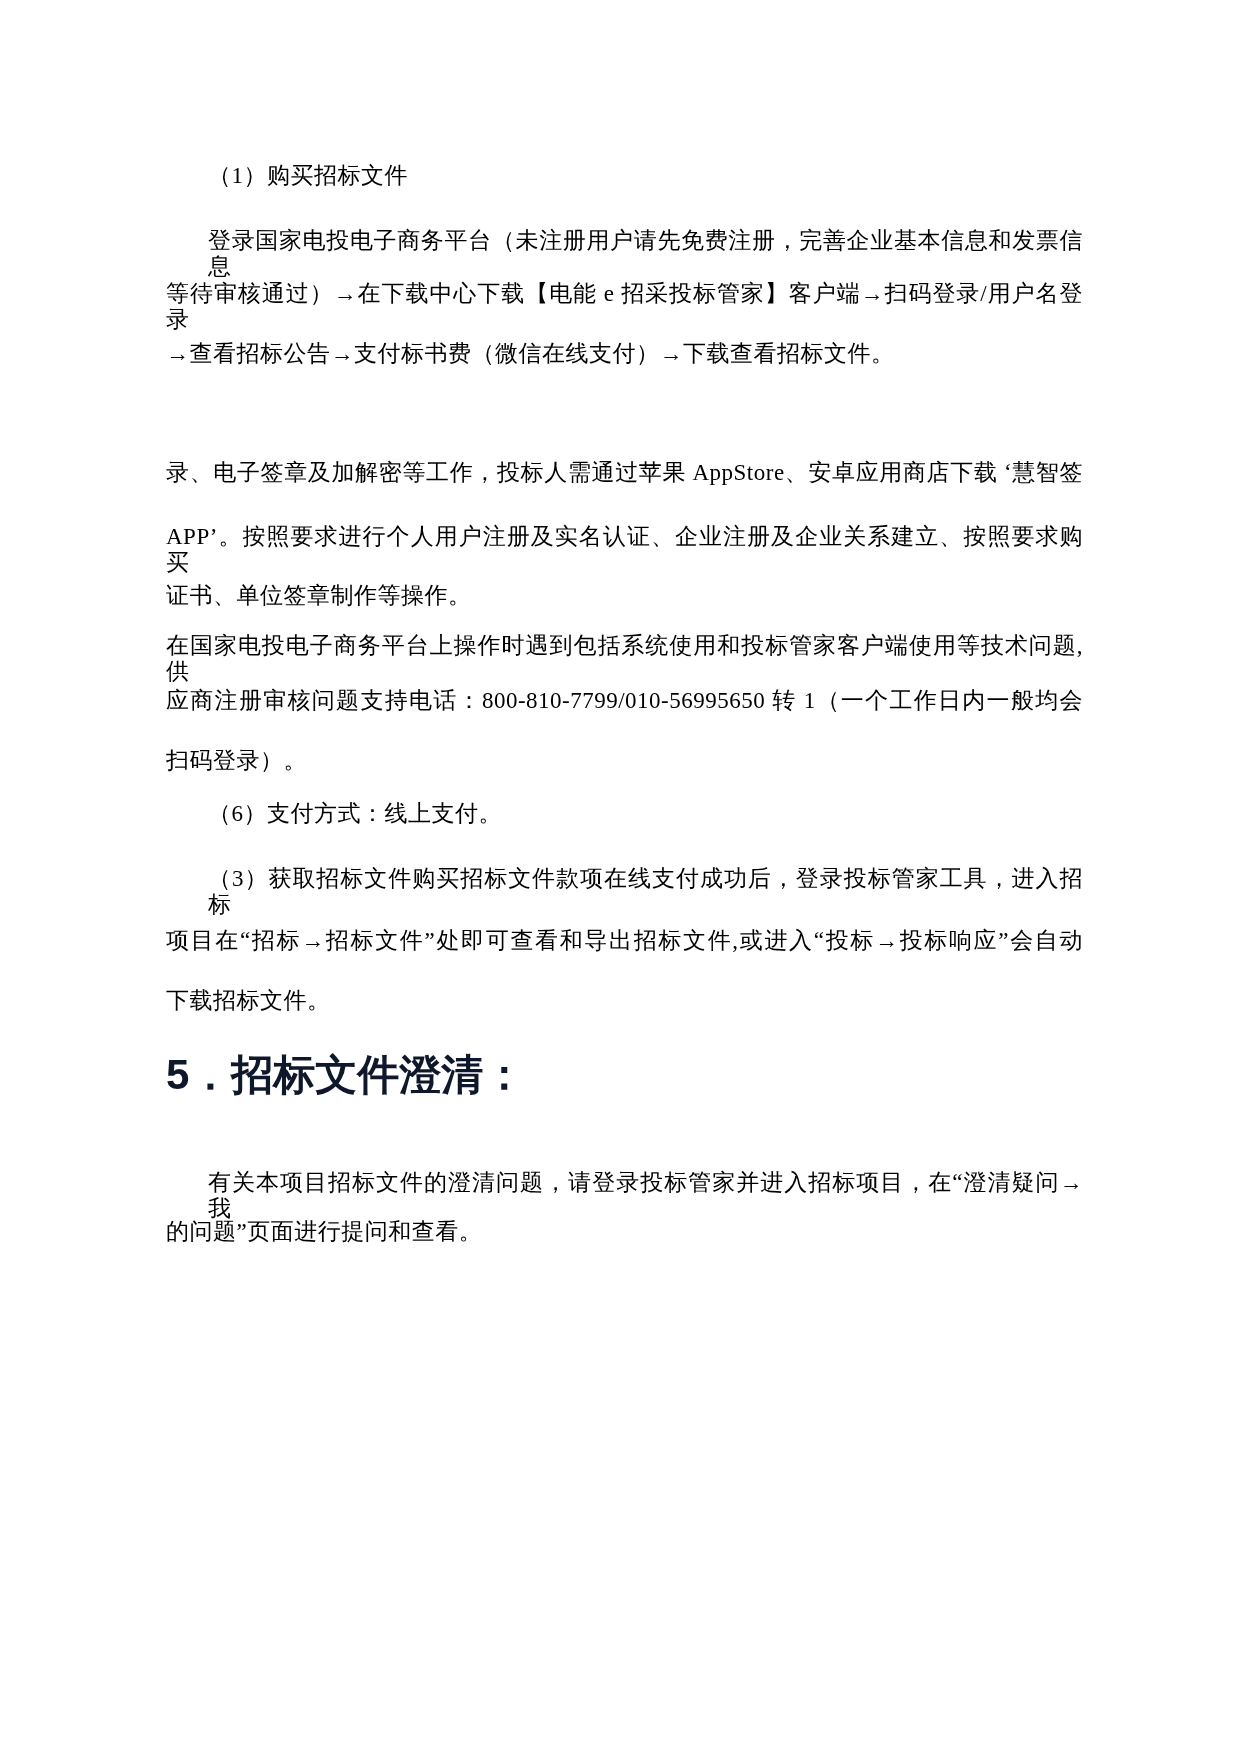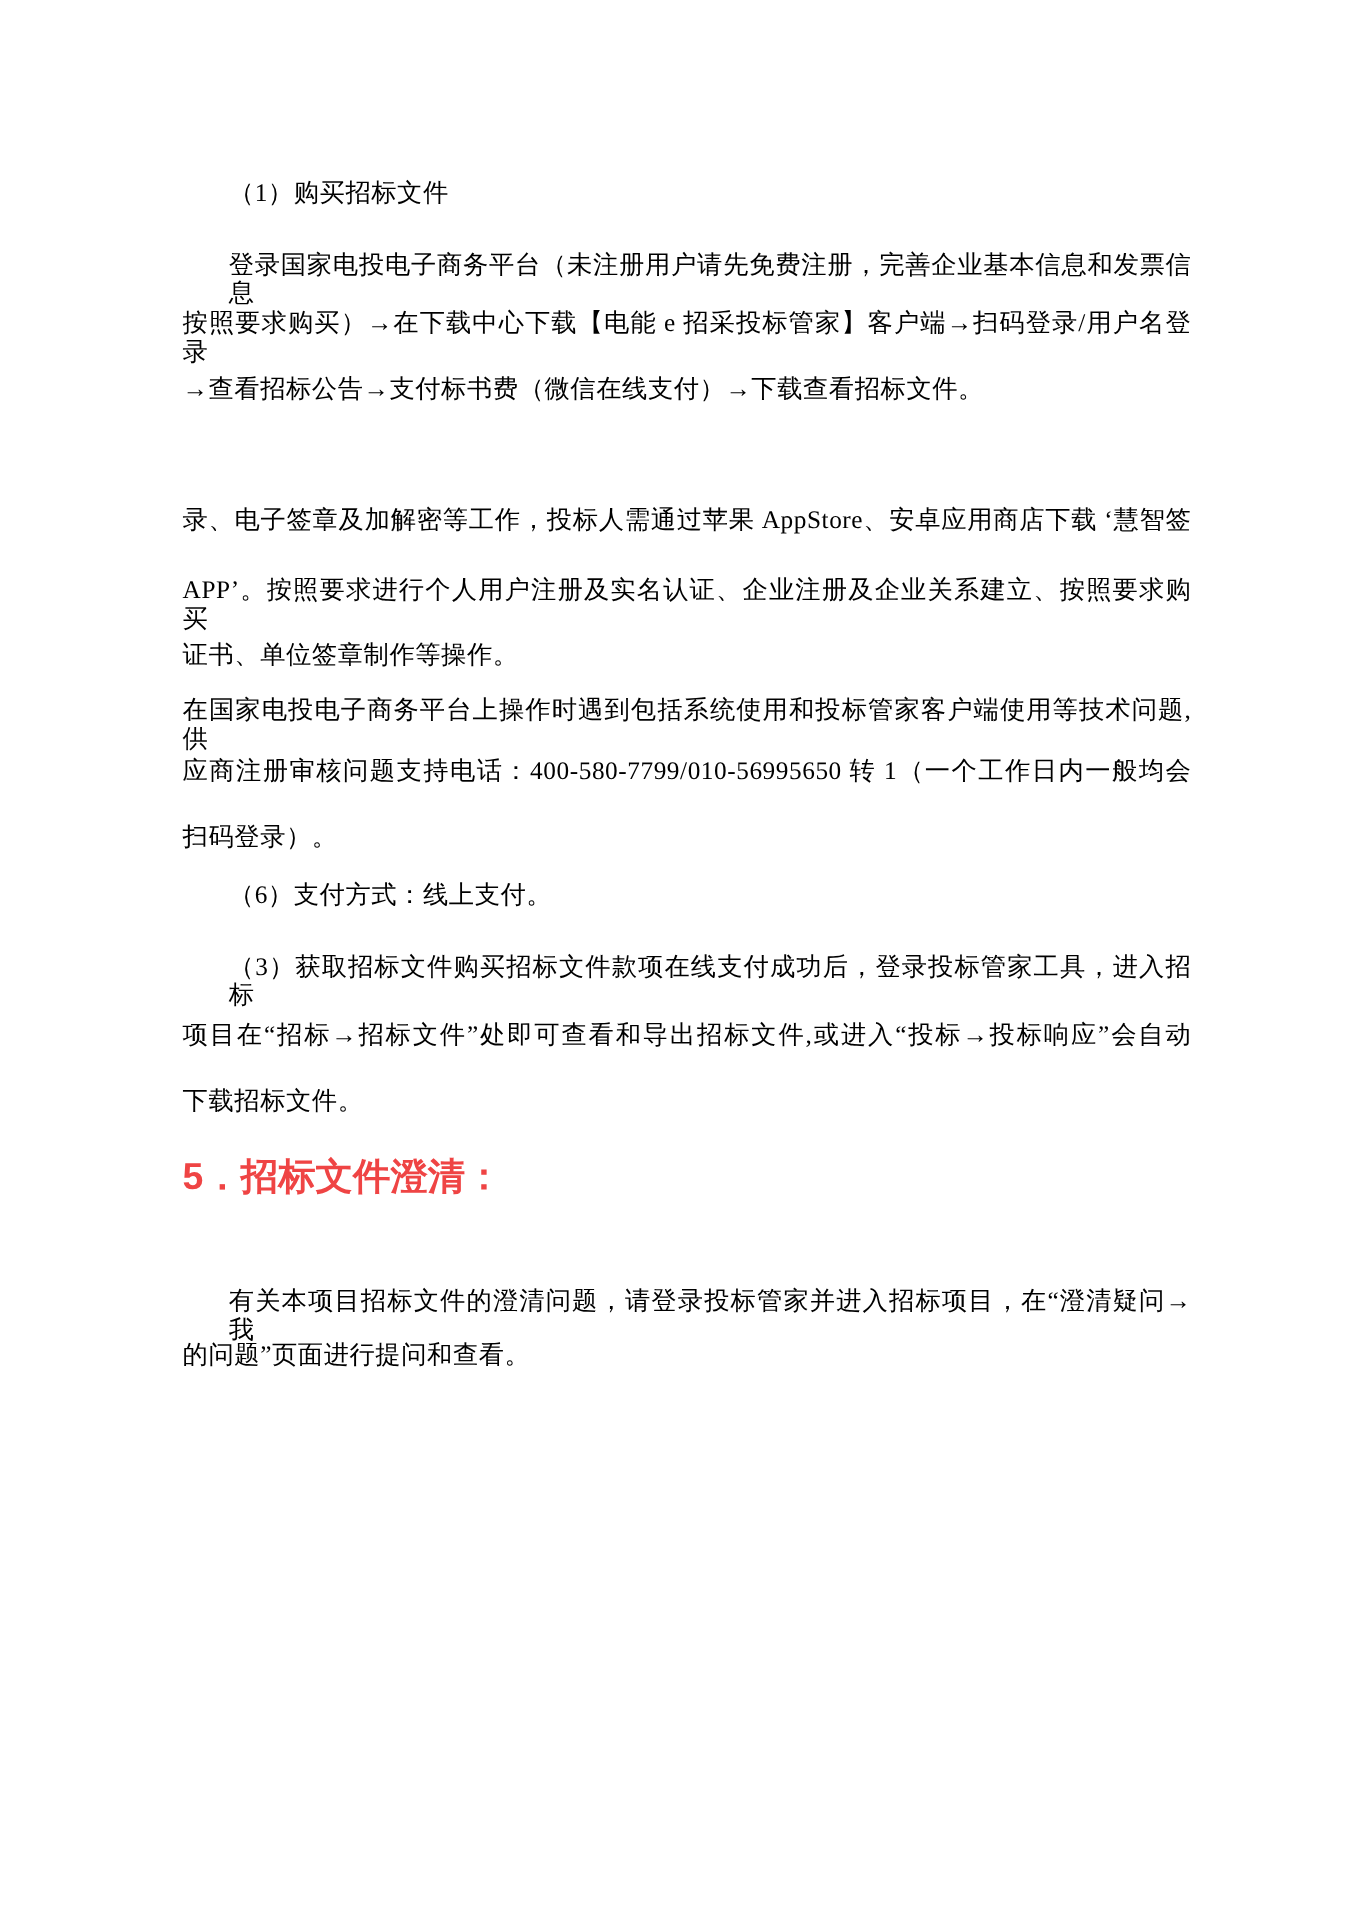--- a/index.html
+++ b/index.html
@@ -38,43 +38,43 @@
   .ind  { padding-left: 42px; width: 875px; }
   
   .ind2 { padding-left: 58px; width: 859px; }
   .heading {
     position: absolute;
     left: 166px;
     width: 917px;
     margin: 0;
     font-family: "Liberation Sans", "DejaVu Sans", sans-serif;
     font-weight: bold;
-    font-size: 34px;
+    font-size: 42px;
     line-height: 1.15;
-    color: #ef4444;
+    color: #0f172a;
     text-align: left;
   }
 </style>
 </head>
 <body>
 
 <div class="page">
 
   <div class="line ll ind" style="top:163px">（1）购买招标文件</div>
 
   <div class="line jl ind" style="top:228px">登录国家电投电子商务平台（未注册用户请先免费注册，完善企业基本信息和发票信息</div>
-  <div class="line jl" style="top:281px">按照要求购买）→在下载中心下载【电能 e 招采投标管家】客户端→扫码登录/用户名登录</div>
+  <div class="line jl" style="top:281px">等待审核通过）→在下载中心下载【电能 e 招采投标管家】客户端→扫码登录/用户名登录</div>
   <div class="line ll" style="top:341px">→查看招标公告→支付标书费（微信在线支付）→下载查看招标文件。</div>
 
   <div class="line jl" style="top:460px">录、电子签章及加解密等工作，投标人需通过苹果 AppStore、安卓应用商店下载 ‘慧智签</div>
   <div class="line jl" style="top:524px">APP’。按照要求进行个人用户注册及实名认证、企业注册及企业关系建立、按照要求购买</div>
   <div class="line ll" style="top:583px">证书、单位签章制作等操作。</div>
 
   <div class="line jl" style="top:633px">在国家电投电子商务平台上操作时遇到包括系统使用和投标管家客户端使用等技术问题,供</div>
-  <div class="line jl" style="top:688px">应商注册审核问题支持电话：400-580-7799/010-56995650 转 1（一个工作日内一般均会</div>
+  <div class="line jl" style="top:688px">应商注册审核问题支持电话：800-810-7799/010-56995650 转 1（一个工作日内一般均会</div>
   <div class="line ll" style="top:748px">扫码登录）。</div>
 
   <div class="line ll ind" style="top:801px">（6）支付方式：线上支付。</div>
 
   <div class="line jl ind" style="top:866px">（3）获取招标文件购买招标文件款项在线支付成功后，登录投标管家工具，进入招标</div>
   <div class="line jl" style="top:928px">项目在“招标→招标文件”处即可查看和导出招标文件,或进入“投标→投标响应”会自动</div>
   <div class="line ll" style="top:988px">下载招标文件。</div>
 
   <h2 class="heading" style="top:1051px">5．招标文件澄清：</h2>
 

